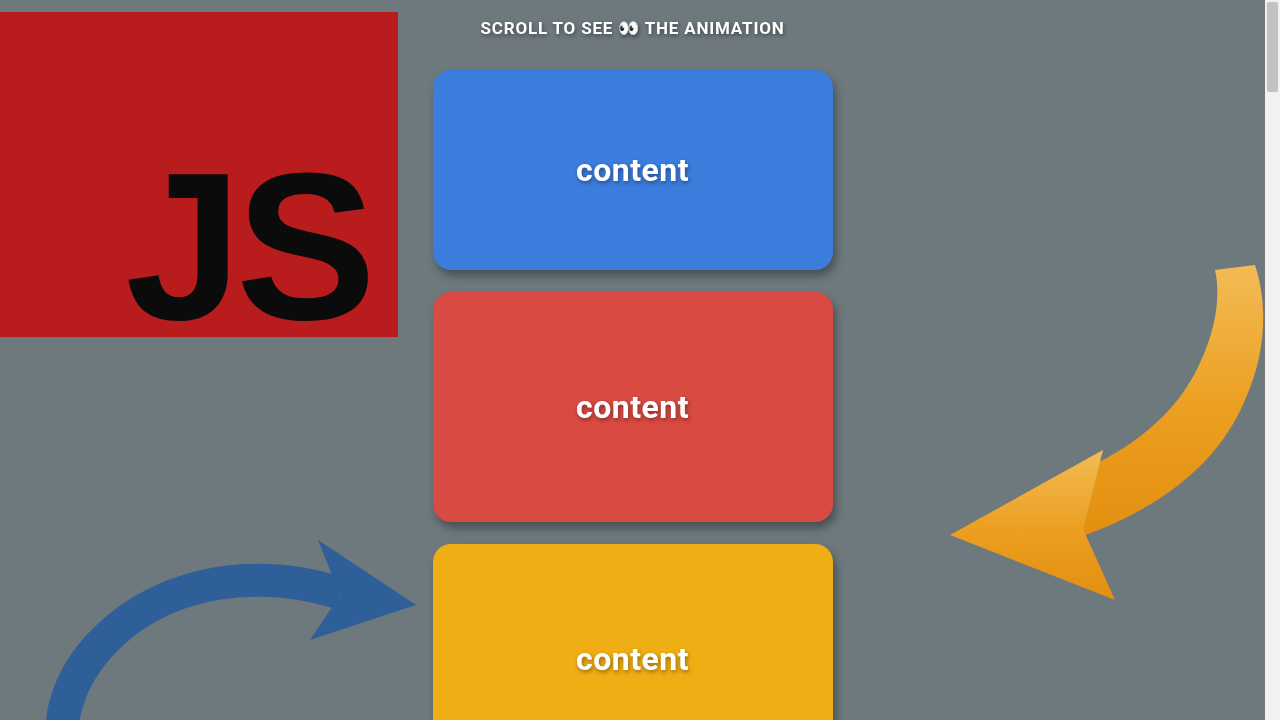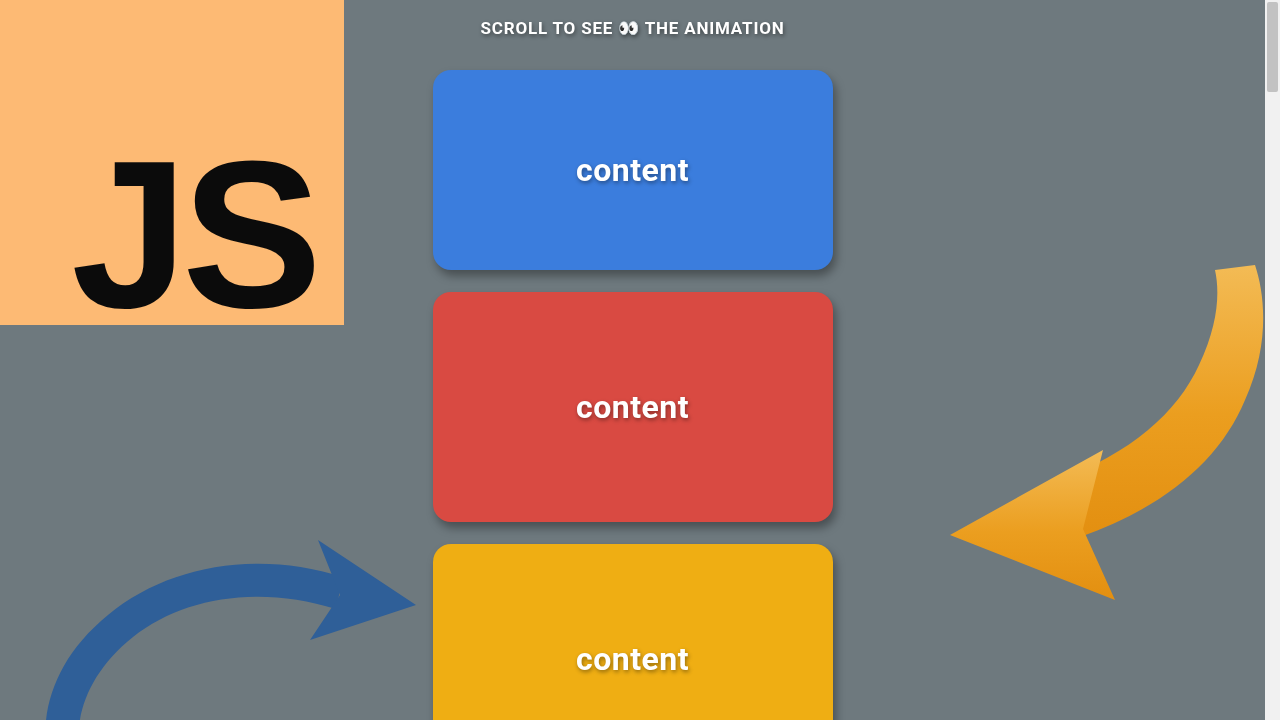--- a/index.html
+++ b/index.html
@@ -28,25 +28,25 @@
     position: absolute;
     top: 2px;
     left: 2px;
     width: 11px;
     height: 90px;
     background: #c2c2c2;
     border-radius: 2px;
   }
   .logo {
     position: absolute;
-    top: 0;
+    top: 12px;
     left: 0;
-    width: 344px;
+    width: 398px;
     height: 325px;
-    background: #fdba74;
+    background: #b91c1c;
     display: flex;
     align-items: flex-end;
     justify-content: flex-end;
     padding: 0 28px 0 0;
   }
   .logo-text {
     font-family: Arial, "Helvetica Neue", sans-serif;
     font-weight: 800;
     font-size: 210px;
     letter-spacing: -6px;

